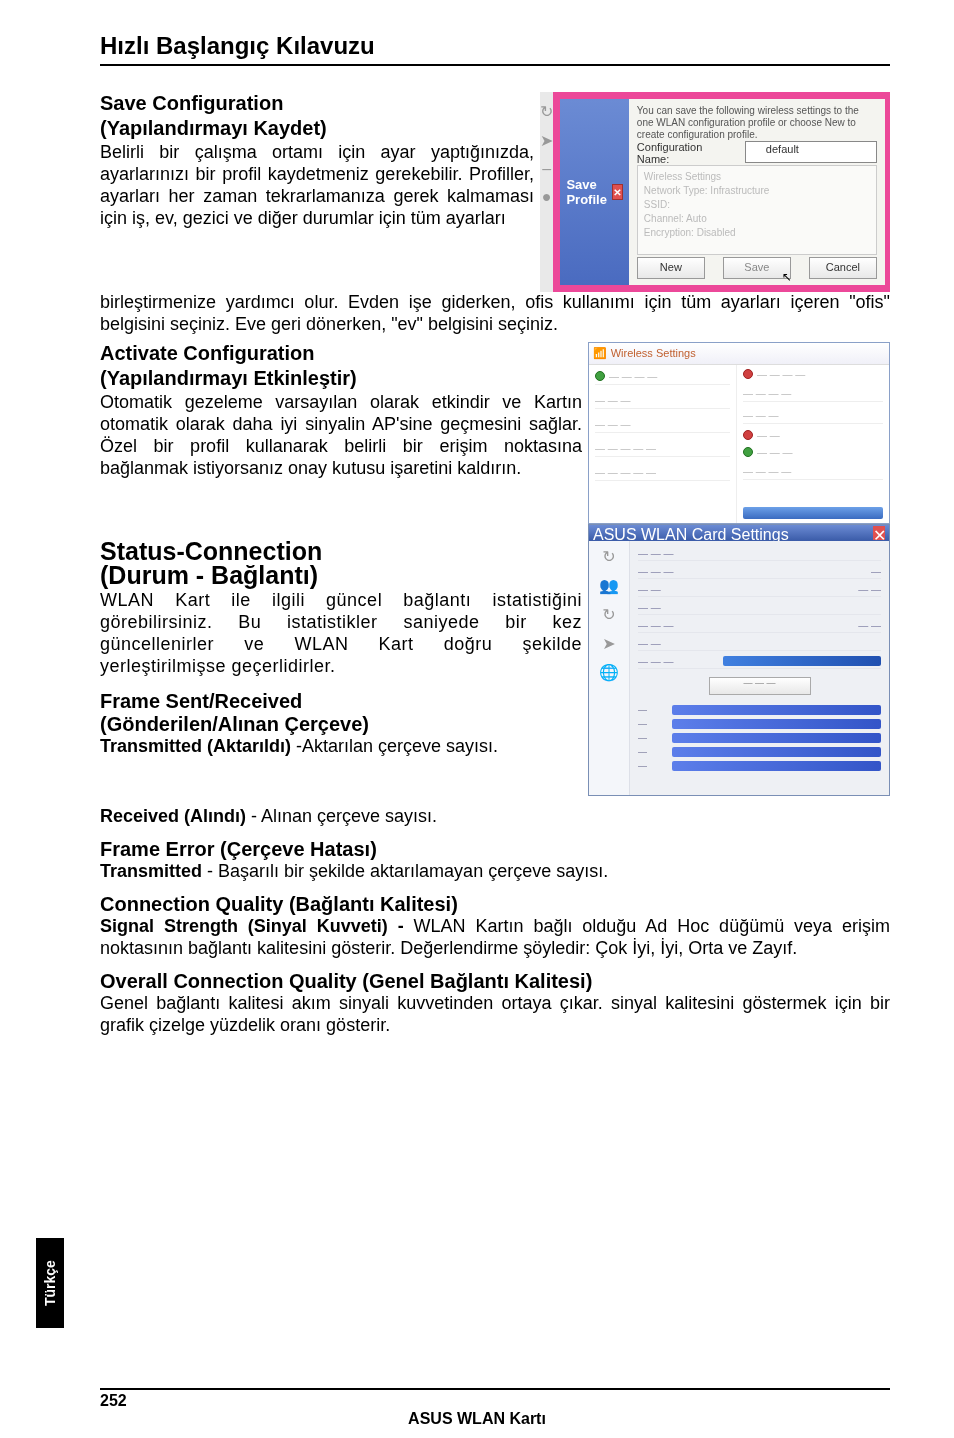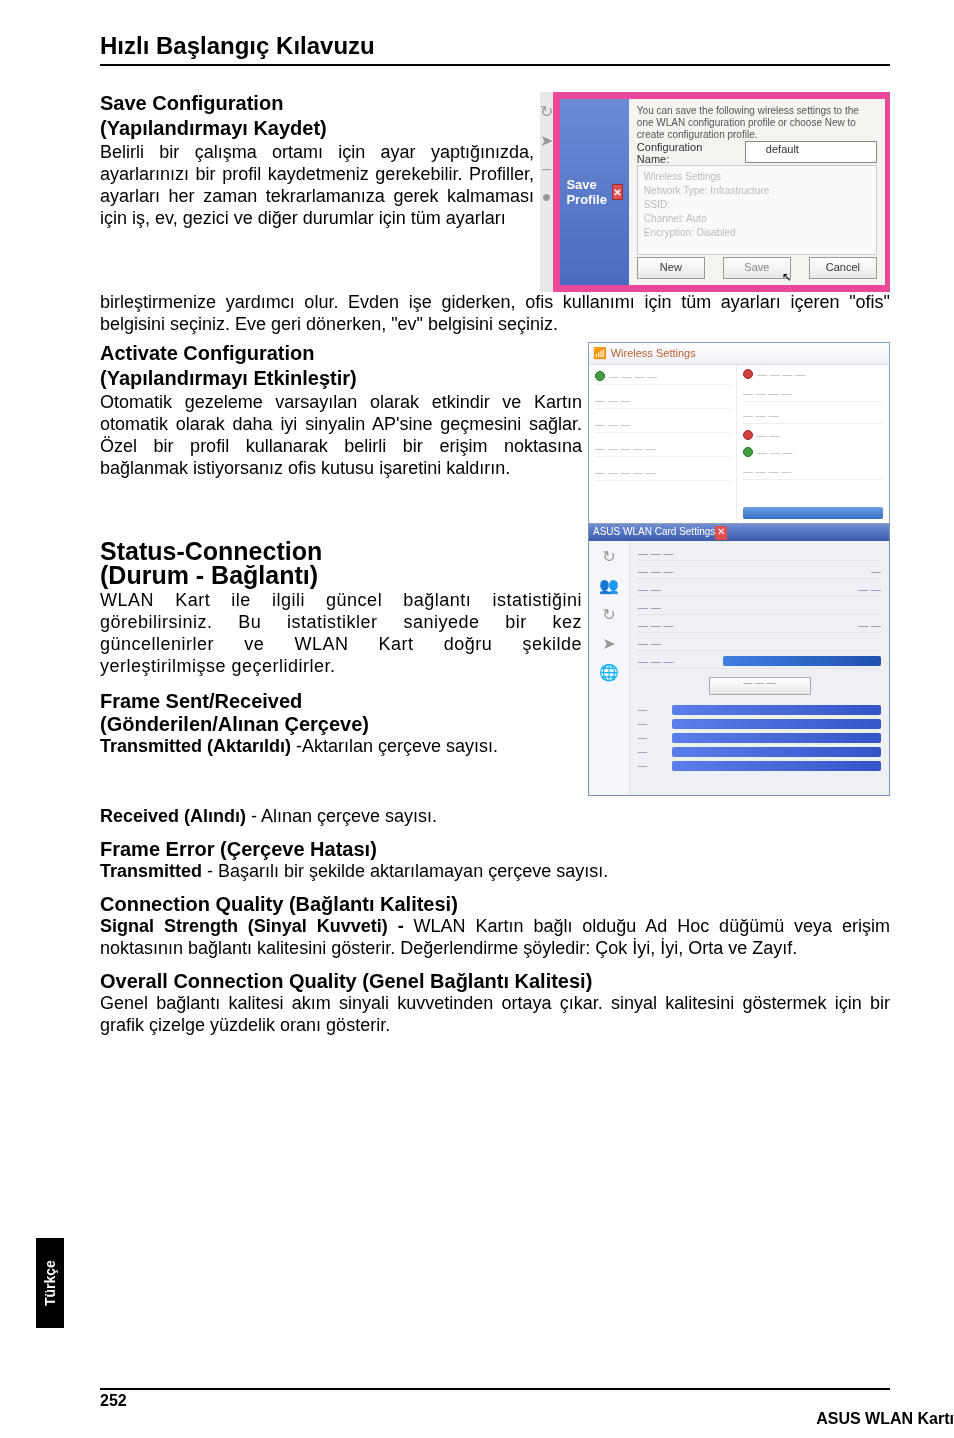--- a/index.html
+++ b/index.html
@@ -241,22 +241,23 @@
     font-size: 10px;
     color: #999;
     display:flex;
     flex-direction:column;
   }
   .status-img .si-head {
     background: linear-gradient(#6b8bd4,#3a5ba8);
     height: 14px;
     color:#fff;
     padding:1px 4px;
-    font-size:10px;
-    display:flex;
+    font-size:16px;
+    display:flex;
+    justify-content:space-between;
   }
   .si-body {
     display:flex;
     flex:1;
     background:#eef0f4;
   }
   .si-sidebar {
     width:40px;
     background:#f4f6fa;
     border-right:1px solid #dde0e8;
@@ -364,21 +365,21 @@
   }
   .footer-row{
     display:flex;
     justify-content:space-between;
     font-size:16px;
     font-weight:bold;
   }
   .footer-center{
     position:absolute;
     left:0;right:0;
-    text-align:right;
+    text-align:center;
     font-weight:bold;
   }
 </style>
 </head>
 <body>
 
 <div class="page">
 
   <div class="header-title">Hızlı Başlangıç Kılavuzu</div>
   <hr class="titlebar">
@@ -459,21 +460,21 @@
               <span>— — —</span>
             </div>
           <div class="ai-line">— — — —</div>
           <div class="ai-bluebar"></div>
         </div>
       </div>
     </div>
 
     <div class="section-h">Activate Configuration</div>
     <div class="section-h">(Yapılandırmayı Etkinleştir)</div>
-    <p class="para just">Otomatik gezeleme varsayılan olarak etkindir ve Kartın otomatik olarak daha iyi sinyalin AP'sine geçmesini sağlar. Özel bir profil kullanarak belirli bir erişim noktasına bağlanmak istiyorsanız ofis kutusu işaretini kaldırın.</p>
+    <p class="para just">Otomatik gezeleme varsayılan olarak etkindir ve Kartın otomatik olarak daha iyi sinyalin AP'sine geçmesini sağlar. Özel bir profil kullanarak belirli bir erişim noktasına bağlanmak istiyorsanız onay kutusu işaretini kaldırın.</p>
   </div>
 
   <div class="block1">
     <div class="float-r status-img">
       <div class="si-head">
         <span>ASUS WLAN Card Settings</span>
         <span style="background:#e05050;color:#fff;width:12px;text-align:center;">✕</span>
       </div>
       <div class="si-body">
         <div class="si-sidebar">

